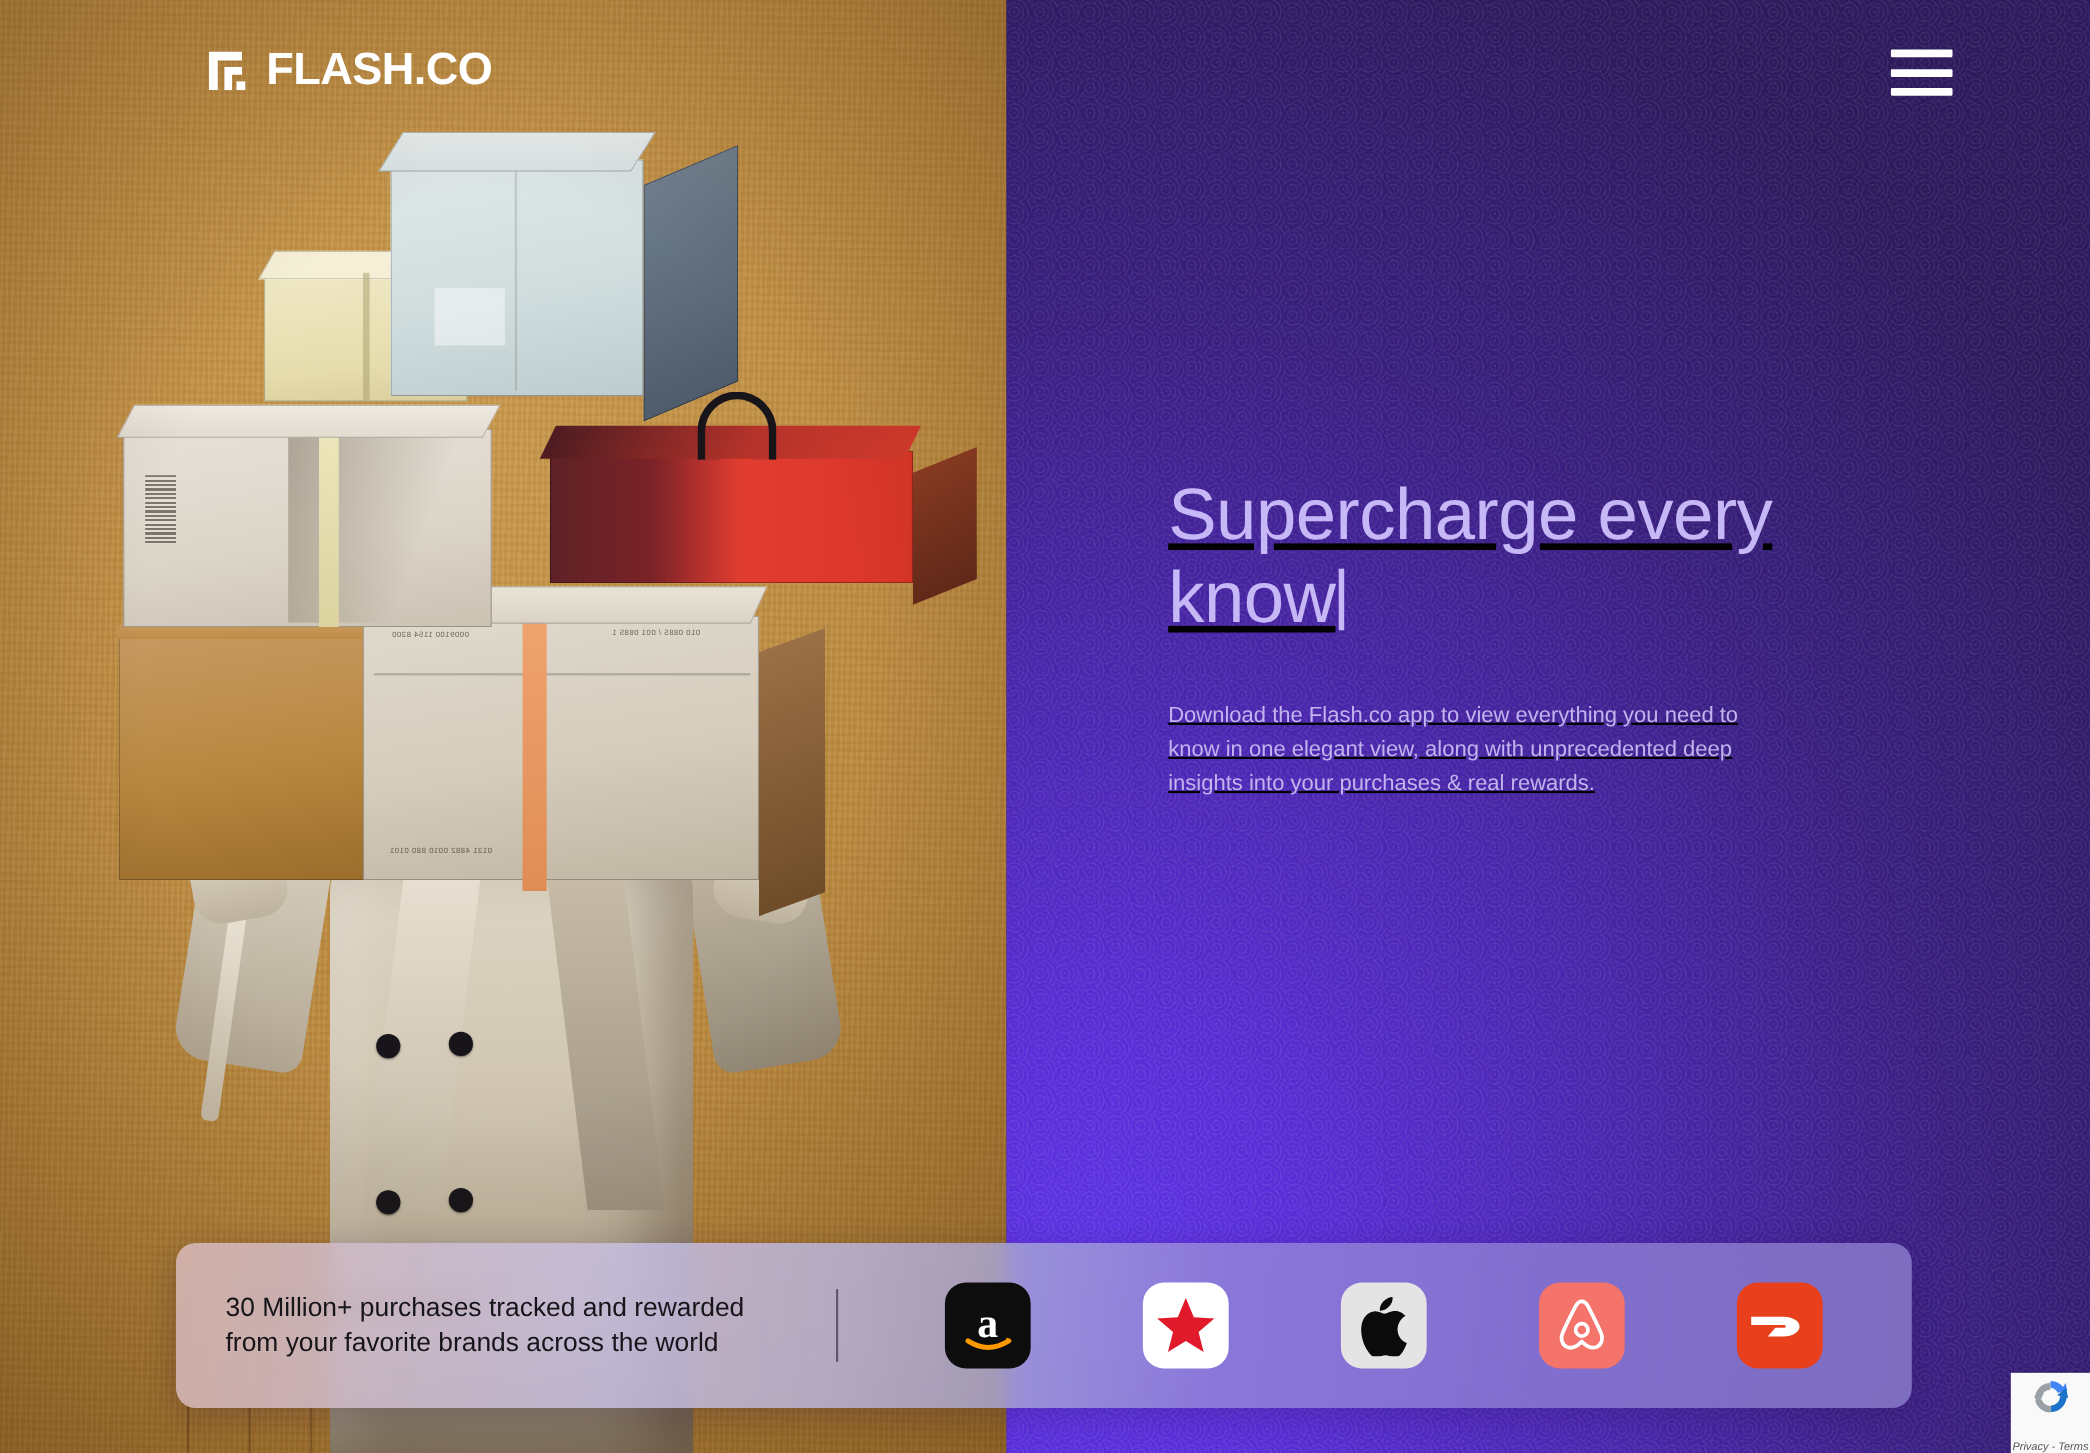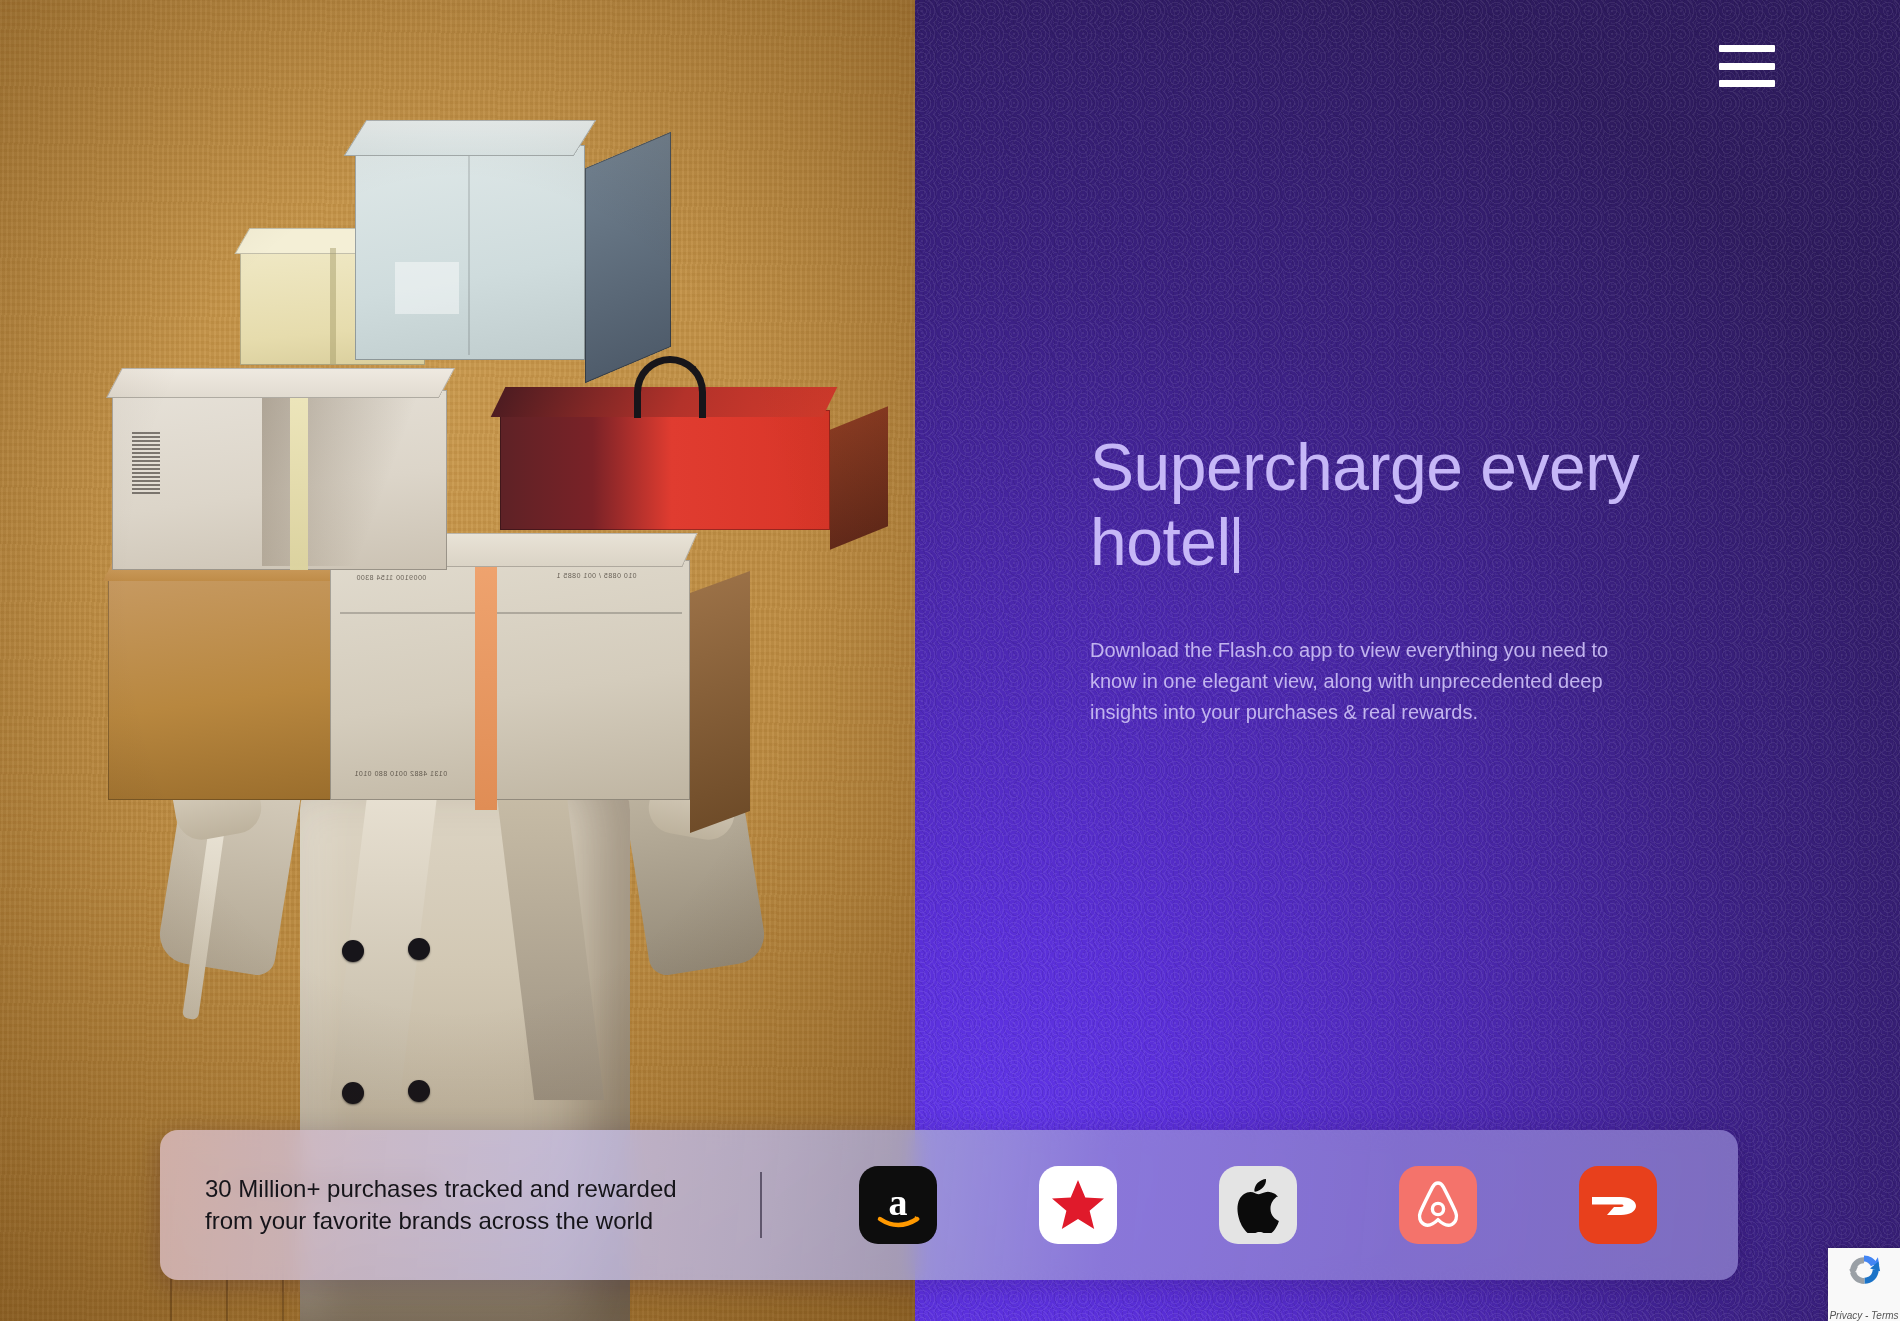--- a/index.html
+++ b/index.html
@@ -164,21 +164,21 @@
     display:flex; flex-direction:column; justify-content:space-between; cursor:pointer; }
   .hamburger span { display:block; width:56px; height:7px; background:#ffffff; border-radius:1px; }
 
   
   .logo { position:absolute; left:190px; top:42px; display:flex; align-items:center; gap:14px; }
   .logo-mark { width:38px; height:38px; position:relative; }
   .logo-word { color:#ffffff; font-size:41px; font-weight:bold; letter-spacing:-0.5px;
     line-height:1; font-family:"Liberation Sans", sans-serif; }
 
   
-  .hero { position:absolute; left:1090px; top:430px; width:620px; z-index:5; }
+  .hero { position:absolute; left:1062px; top:430px; width:620px; z-index:5;text-decoration:underline; }
   .hero h1 {
     font-size:66px; line-height:1.13; font-weight:400; color:#c6b7f7;
     letter-spacing:-.5px; margin:0 0 56px 0;
   }
   .cursor { display:inline-block; width:5px; height:56px; background:#c6b7f7;
     vertical-align:-8px; margin-left:3px; }
   .hero p { font-size:20px; line-height:1.55; color:#c2b4ee; font-weight:400; max-width:530px; }
 
   .store-row { position:absolute; left:1090px; top:822px; display:flex; gap:20px; z-index:5; }
   .store-btn {
@@ -284,31 +284,41 @@
     <div class="blue-seam"></div>
     <div class="box-blue-top"></div>
 
     <div class="vignette"></div>
   </div>
 
   <div class="right-panel">
     <div class="noise"></div>
   </div>
 
+  <div class="logo">
+    <span class="logo-mark">
+      <svg width="38" height="38" viewBox="0 0 38 38">
+        <path d="M0 38 L0 3 L30 3 L30 11 L8 11 L8 38 Z" fill="#fff"></path>
+        <path d="M14 38 L14 17 L30 17 L30 24 L21 24 L21 38 Z" fill="#fff"></path>
+        <rect x="25" y="30" width="8" height="8" fill="#fff"></rect>
+      </svg>
+    </span>
+    <span class="logo-word">FLASH.CO</span>
+  </div>
 
   <div class="hamburger">
     <span></span>
     <span></span>
     <span></span>
   </div>
 
   <div class="hero">
     <h1>
       <span>Supercharge every</span><br>
-      <span>hotel</span><span class="cursor"></span>
+      <span>know</span><span class="cursor"></span>
     </h1>
     <p>Download the Flash.co app to view everything you need to know in one elegant view, along with unprecedented deep insights into your purchases &amp; real rewards.</p>
   </div>
 
 
   <div class="bottom-bar">
     <div class="bar-text">
       <div>30 Million+ purchases tracked and rewarded</div>
       <div>from your favorite brands across the world</div>
     </div>

